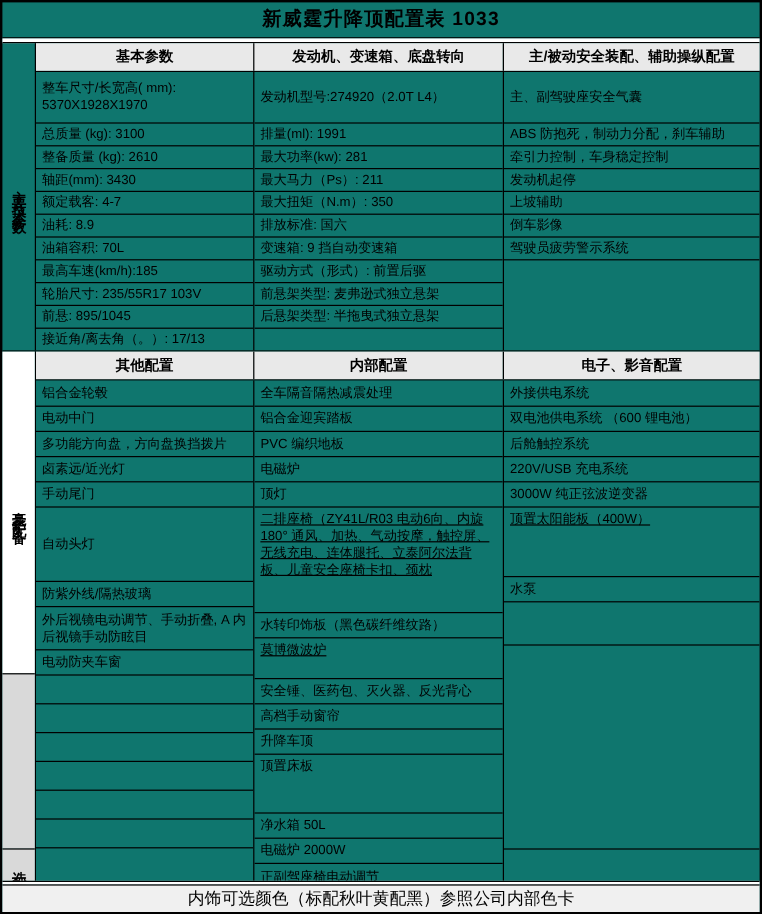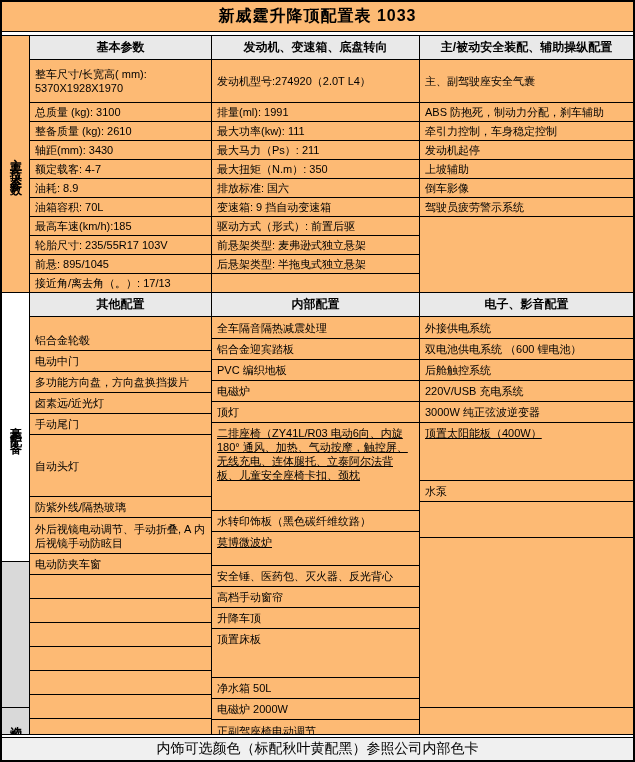--- a/index.html
+++ b/index.html
@@ -1,18 +1,18 @@
 <!DOCTYPE html>
 <html><head>
 <meta charset="utf-8">
 <style>
   * { box-sizing: border-box; margin: 0; padding: 0; }
   html,body { background:#fff; }
   body { font-family:"Liberation Sans", sans-serif; color:#000; }
-  .root { width:635px; height:762px; border:2px solid #000; background:#fdba74;
+  .root { width:635px; height:762px; border:2px solid #000; background:#0f766e;
           display:flex; flex-direction:column; margin:0 auto; }
   .title { flex:0 0 30px; border-bottom:1px solid #000; display:flex; align-items:center;
            justify-content:center; font-weight:bold; font-size:16px; letter-spacing:1px; }
   .gap  { flex:0 0 4px; border-bottom:1px solid #000; background:#fff; }
   .gap2 { flex:0 0 3px; border-top:1px solid #000; background:#fff; }
   .section { display:flex; min-height:0; }
   .section.top { flex:0 0 256px;justify-content:flex-end; }
   .section.bottom { flex:0 0 442px; border-top:1px solid #000; }
   .sidebar { flex:0 0 28px; border-right:1px solid #000; display:flex; flex-direction:column; }
   .vcell { display:flex; align-items:center; justify-content:center; }
@@ -97,21 +97,21 @@
             </div>
           </div>
         <div class="col c2">
             <div class="cell" style="flex: 0 0 42px;">
               <span>发动机型号:274920（2.0T  L4）</span>
             </div>
             <div class="cell" style="flex: 0 0 19px;">
               <span>排量(ml):  1991</span>
             </div>
             <div class="cell" style="flex: 0 0 19px;">
-              <span>最大功率(kw): 111</span>
+              <span>最大功率(kw): 281</span>
             </div>
             <div class="cell" style="flex: 0 0 19px;">
               <span>最大马力（Ps）: 211</span>
             </div>
             <div class="cell" style="flex: 0 0 19px;">
               <span>最大扭矩（N.m）: 350</span>
             </div>
             <div class="cell" style="flex: 0 0 19px;">
               <span>排放标准: 国六</span>
             </div>
@@ -172,21 +172,21 @@
       </div>
     </div>
     <div class="content">
       <div class="hrow">
         <div class="hcell c1">其他配置</div>
         <div class="hcell c2">内部配置</div>
         <div class="hcell c3">电子、影音配置</div>
       </div>
       <div class="body">
         <div class="col c1">
-            <div class="cell" style="flex: 0 0 21px; margin-top: 12px;">
+            <div class="cell" style="flex: 0 0 21px;">
               <span>铝合金轮毂</span>
             </div>
             <div class="cell" style="flex: 0 0 21px;">
               <span>电动中门</span>
             </div>
             <div class="cell" style="flex: 0 0 21px;">
               <span>多功能方向盘，方向盘换挡拨片</span>
             </div>
             <div class="cell" style="flex: 0 0 21px;">
               <span>卤素远/近光灯</span>

